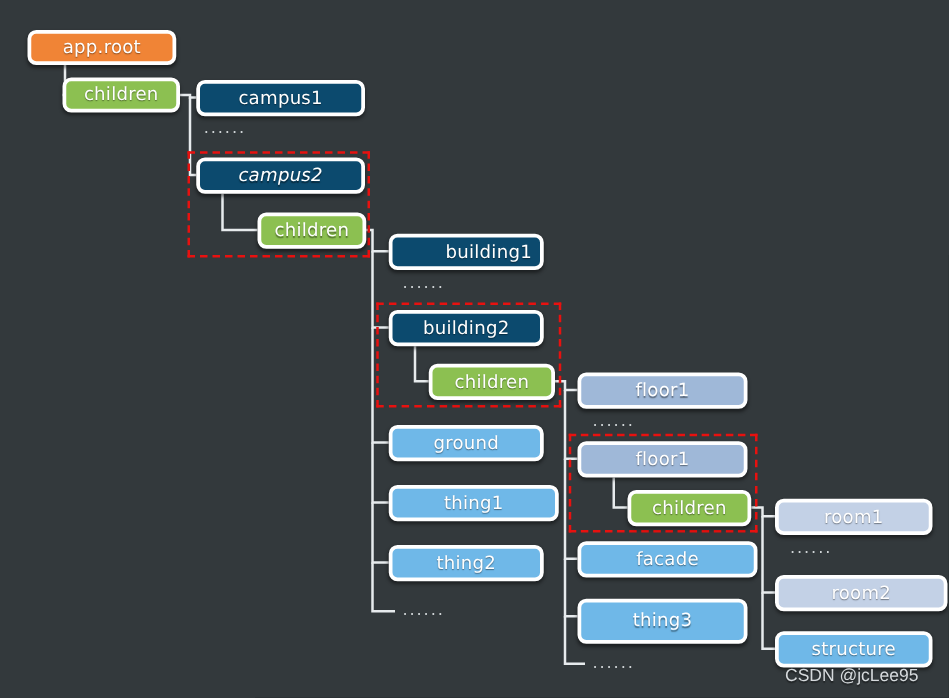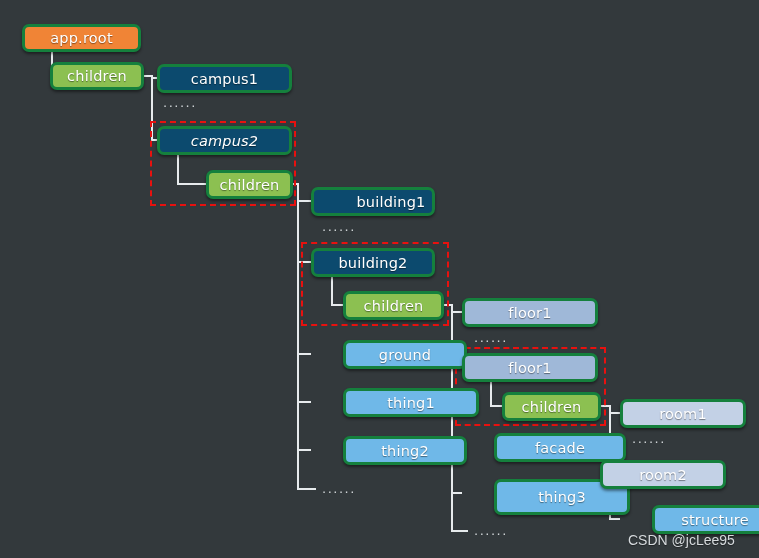--- a/index.html
+++ b/index.html
@@ -23,37 +23,37 @@
     position: absolute;
     left: 0; top: 0;
     width: 759px; height: 558px;
     pointer-events: none;
   }
 
   
   .node {
     position: absolute;
     box-sizing: border-box;
-    border: 3px solid #15803d;
+    border: 3px solid #ffffff;
     border-radius: 7px;
     display: flex;
     align-items: center;
     justify-content: center;
     color: #ffffff;
     font-size: 14.5px;
     letter-spacing: 0.2px;
     text-shadow: 0 1px 1px rgba(0,0,0,0.45);
     box-shadow: 0 2px 3px rgba(0,0,0,0.45);
     white-space: nowrap;
     overflow: hidden;
   }
   .node.root    { background: #f08436; }
   .node.prop    { background: #8cc051; }
   .node.level1  { background: #0c4a6e; }
-  .node.sky     { background: #6fb8e8; margin-left: 32px; }
+  .node.sky     { background: #6fb8e8; }
   .node.pale    { background: #9fb8d8; }
   .node.palest  { background: #c3d1e6; }
 
   
   .hl {
     position: absolute;
     box-sizing: border-box;
     border: 2px dashed #e8110f;
     background: transparent;
     pointer-events: none;
@@ -149,30 +149,30 @@
       </div>
       <div class="node pale" style="left: 462px; top: 298px; width: 136px; height: 29px;">
         <span>floor1</span>
       </div>
       <div class="node pale" style="left: 462px; top: 353px; width: 136px; height: 29px;">
         <span>floor1</span>
       </div>
       <div class="node prop" style="left: 502px; top: 392px; width: 99px; height: 29px;">
         <span>children</span>
       </div>
-      <div class="node sky" style="left: 462px; top: 433px; width: 132px; height: 29px;">
+      <div class="node sky" style="left: 462px; top: 433px; width: 144px; height: 29px;">
         <span>facade</span>
       </div>
       <div class="node sky" style="left: 462px; top: 479px; width: 136px; height: 36px;">
         <span>thing3</span>
       </div>
       <div class="node palest" style="left: 620px; top: 399px; width: 126px; height: 29px;">
         <span>room1</span>
       </div>
-      <div class="node palest" style="left: 600px; top: 460px; width: 126px; height: 29px;">
+      <div class="node palest" style="left: 620px; top: 460px; width: 138px; height: 29px;">
         <span>room2</span>
       </div>
       <div class="node sky" style="left: 620px; top: 505px; width: 126px; height: 29px;">
         <span>structure</span>
       </div>
     </div>
 
   <div id="ellipsis-layer">
       <div class="ellipsis" style="left: 163px; top: 96px;">......</div>
       <div class="ellipsis" style="left: 322px; top: 220px;">......</div>

